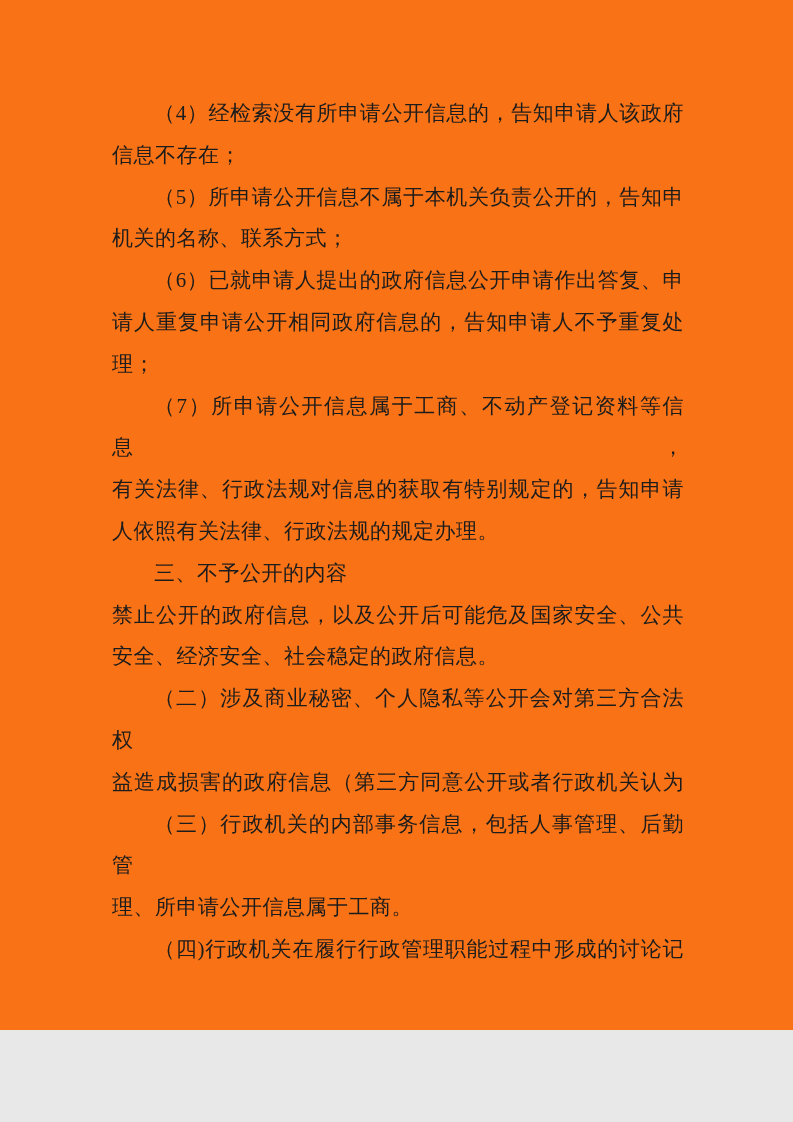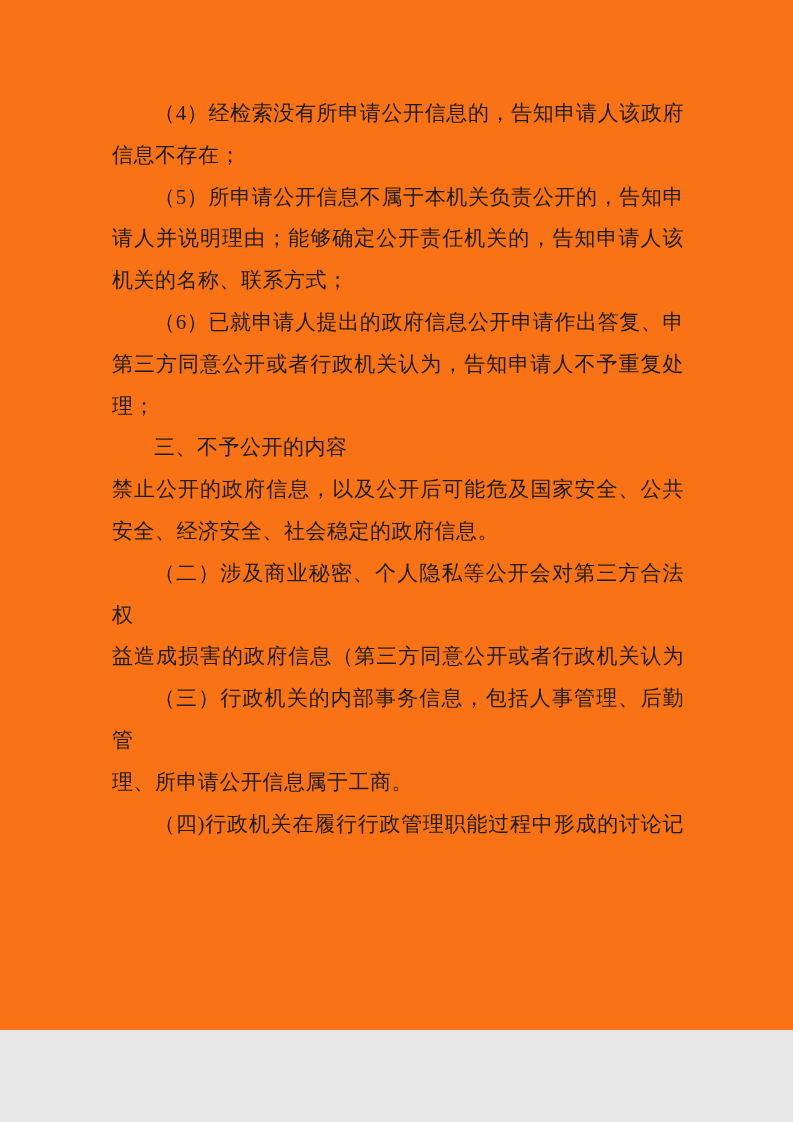--- a/index.html
+++ b/index.html
@@ -50,27 +50,31 @@
 <body>
 
 <div class="page">
   <div class="text-block">
       <div class="paragraph">
         <div class="line first">（4）经检索没有所申请公开信息的，告知申请人该政府</div>
         <div class="line last">信息不存在；</div>
       </div>
       <div class="paragraph">
         <div class="line first">（5）所申请公开信息不属于本机关负责公开的，告知申</div>
-        <div class="line">请人并说明理由；能够确定公开责任机关的，告知申请人该</div>
         <div class="line last">机关的名称、联系方式；</div>
       </div>
       <div class="paragraph">
         <div class="line first">（6）已就申请人提出的政府信息公开申请作出答复、申</div>
-        <div class="line">第三方同意公开或者行政机关认为，告知申请人不予重复处</div>
+        <div class="line">请人重复申请公开相同政府信息的，告知申请人不予重复处</div>
         <div class="line last">理；</div>
+      </div>
+      <div class="paragraph">
+        <div class="line first">（7）所申请公开信息属于工商、不动产登记资料等信息，</div>
+        <div class="line">有关法律、行政法规对信息的获取有特别规定的，告知申请</div>
+        <div class="line last">人依照有关法律、行政法规的规定办理。</div>
       </div>
       <div class="paragraph">
         <div class="line first last">三、不予公开的内容</div>
       </div>
       <div class="paragraph">
         <div class="line">禁止公开的政府信息，以及公开后可能危及国家安全、公共</div>
         <div class="line last">安全、经济安全、社会稳定的政府信息。</div>
       </div>
       <div class="paragraph">
         <div class="line first">（二）涉及商业秘密、个人隐私等公开会对第三方合法权</div>

